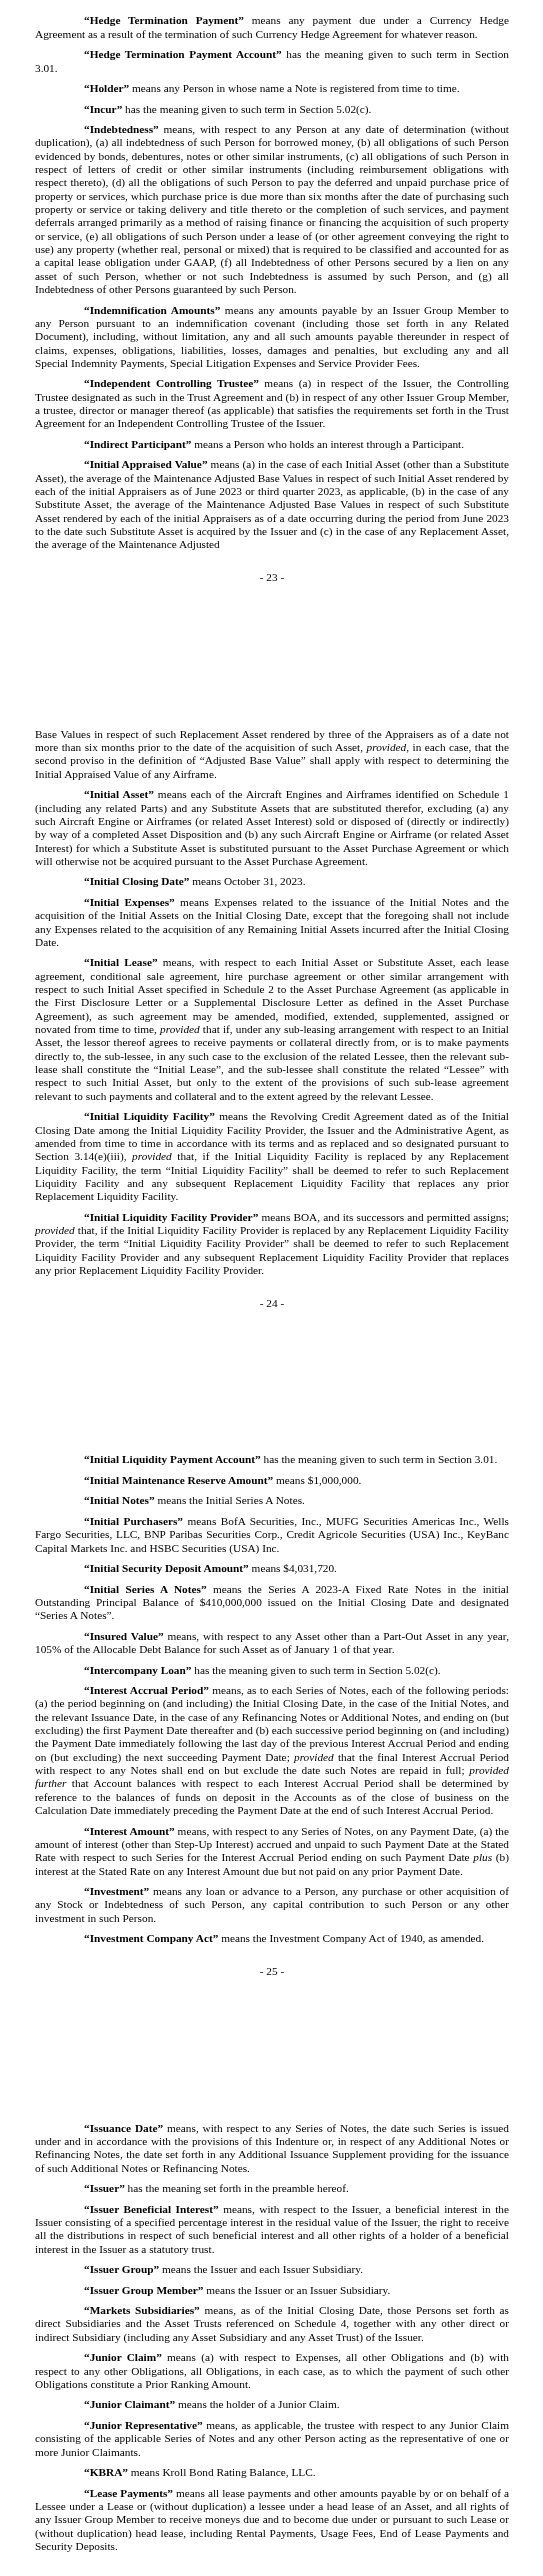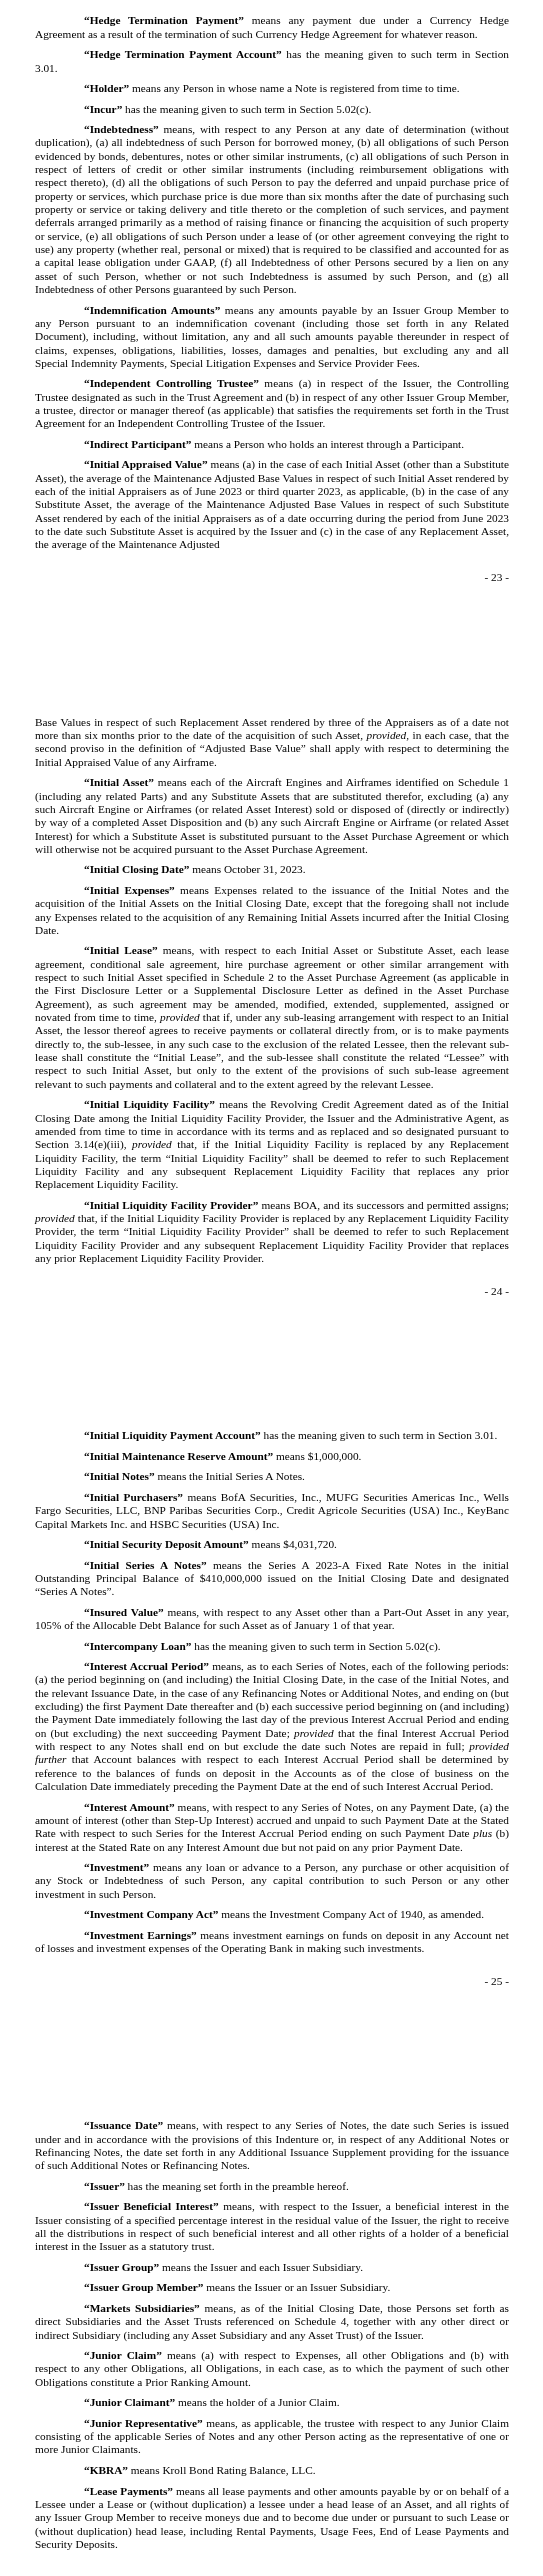--- a/index.html
+++ b/index.html
@@ -11,21 +11,21 @@
     width: 544px;
     min-height: 2813px;
     background: #ffffff;
     color: #000000;
     font-family: "Liberation Serif", serif;
     font-size: 11.3px;
     line-height: 1.18;
     box-sizing: border-box;
   }
   .page {
-    padding: 0 35px;
+    padding: 12px 35px;
     box-sizing: border-box;
   }
   .page.first {
     padding-top: 14.4px;
   }
   .page + .page {
     padding-top: 129px;
   }
   .page-body p {
     margin: 0 0 7.2px 0;
@@ -35,21 +35,21 @@
   .page-body p.cont {
     text-indent: 0;
   }
   .term {
     font-weight: bold;
   }
   .ital {
     font-style: italic;
   }
   .page-number {
-    text-align: right;
+    text-align: center;
     margin-top: 19.6px;
     padding-bottom: 2.1px;
   }
 </style>
 </head>
 <body>
 
 <div id="document">
   <section class="page first">
     <div class="page-body">
@@ -86,21 +86,20 @@
         <p><span class="term">“Initial Notes”</span><span> means the Initial Series A Notes.</span></p>
         <p><span class="term">“Initial Purchasers”</span><span> means BofA Securities, Inc., MUFG Securities Americas Inc., Wells Fargo Securities, LLC, BNP Paribas Securities Corp., Credit Agricole Securities (USA) Inc., KeyBanc Capital Markets Inc. and HSBC Securities (USA) Inc.</span></p>
         <p><span class="term">“Initial Security Deposit Amount”</span><span> means $4,031,720.</span></p>
         <p><span class="term">“Initial Series A Notes”</span><span> means the Series A 2023-A Fixed Rate Notes in the initial Outstanding Principal Balance of $410,000,000 issued on the Initial Closing Date and designated “Series A Notes”.</span></p>
         <p><span class="term">“Insured Value”</span><span> means, with respect to any Asset other than a Part-Out Asset in any year, 105% of the Allocable Debt Balance for such Asset as of January 1 of that year.</span></p>
         <p><span class="term">“Intercompany Loan”</span><span> has the meaning given to such term in Section 5.02(c).</span></p>
         <p><span class="term">“Interest Accrual Period”</span><span> means, as to each Series of Notes, each of the following periods: (a) the period beginning on (and including) the Initial Closing Date, in the case of the Initial Notes, and the relevant Issuance Date, in the case of any Refinancing Notes or Additional Notes, and ending on (but excluding) the first Payment Date thereafter and (b) each successive period beginning on (and including) the Payment Date immediately following the last day of the previous Interest Accrual Period and ending on (but excluding) the next succeeding Payment Date; </span><span class="ital">provided</span><span> that the final Interest Accrual Period with respect to any Notes shall end on but exclude the date such Notes are repaid in full; </span><span class="ital">provided further</span><span> that Account balances with respect to each Interest Accrual Period shall be determined by reference to the balances of funds on deposit in the Accounts as of the close of business on the Calculation Date immediately preceding the Payment Date at the end of such Interest Accrual Period.</span></p>
         <p><span class="term">“Interest Amount”</span><span> means, with respect to any Series of Notes, on any Payment Date, (a) the amount of interest (other than Step-Up Interest) accrued and unpaid to such Payment Date at the Stated Rate with respect to such Series for the Interest Accrual Period ending on such Payment Date </span><span class="ital">plus</span><span> (b) interest at the Stated Rate on any Interest Amount due but not paid on any prior Payment Date.</span></p>
         <p><span class="term">“Investment”</span><span> means any loan or advance to a Person, any purchase or other acquisition of any Stock or Indebtedness of such Person, any capital contribution to such Person or any other investment in such Person.</span></p>
         <p><span class="term">“Investment Company Act”</span><span> means the Investment Company Act of 1940, as amended.</span></p>
-        <p><span class="term">“Investment Earnings”</span><span> means investment earnings on funds on deposit in any Account net of losses and investment expenses of the Operating Bank in making such investments.</span></p>
       </div>
     <div class="page-number">- 25 -</div>
   </section>
 
   <section class="page">
     <div class="page-body">
         <p><span class="term">“Issuance Date”</span><span> means, with respect to any Series of Notes, the date such Series is issued under and in accordance with the provisions of this Indenture or, in respect of any Additional Notes or Refinancing Notes, the date set forth in any Additional Issuance Supplement providing for the issuance of such Additional Notes or Refinancing Notes.</span></p>
         <p><span class="term">“Issuer”</span><span> has the meaning set forth in the preamble hereof.</span></p>
         <p><span class="term">“Issuer Beneficial Interest”</span><span> means, with respect to the Issuer, a beneficial interest in the Issuer consisting of a specified percentage interest in the residual value of the Issuer, the right to receive all the distributions in respect of such beneficial interest and all other rights of a holder of a beneficial interest in the Issuer as a statutory trust.</span></p>
         <p><span class="term">“Issuer Group”</span><span> means the Issuer and each Issuer Subsidiary.</span></p>

